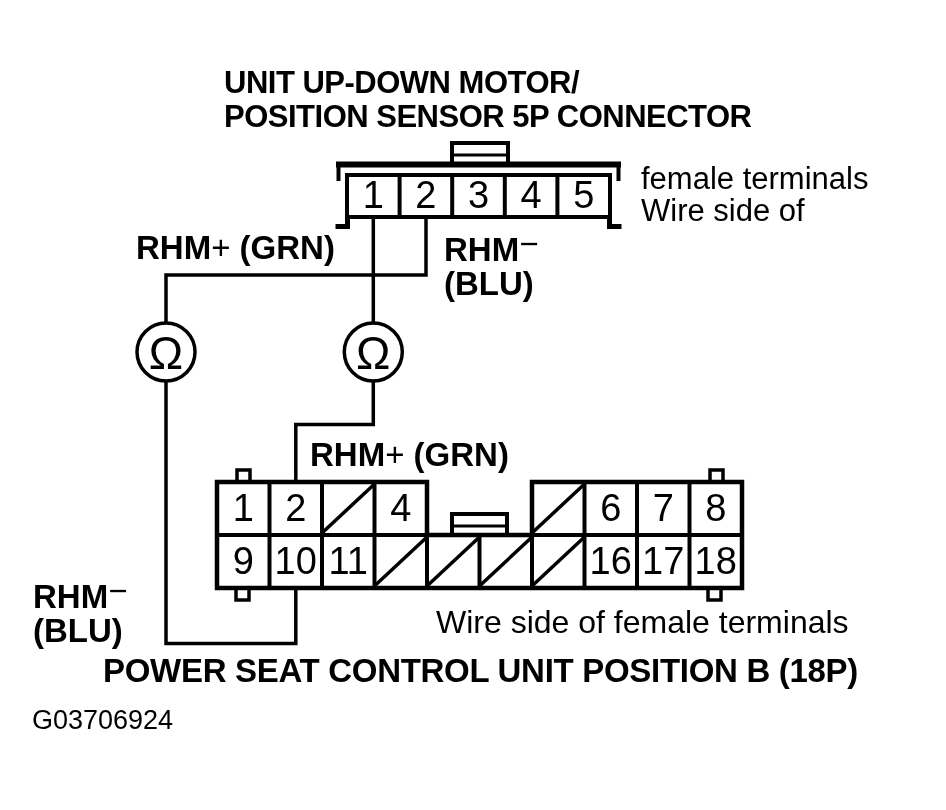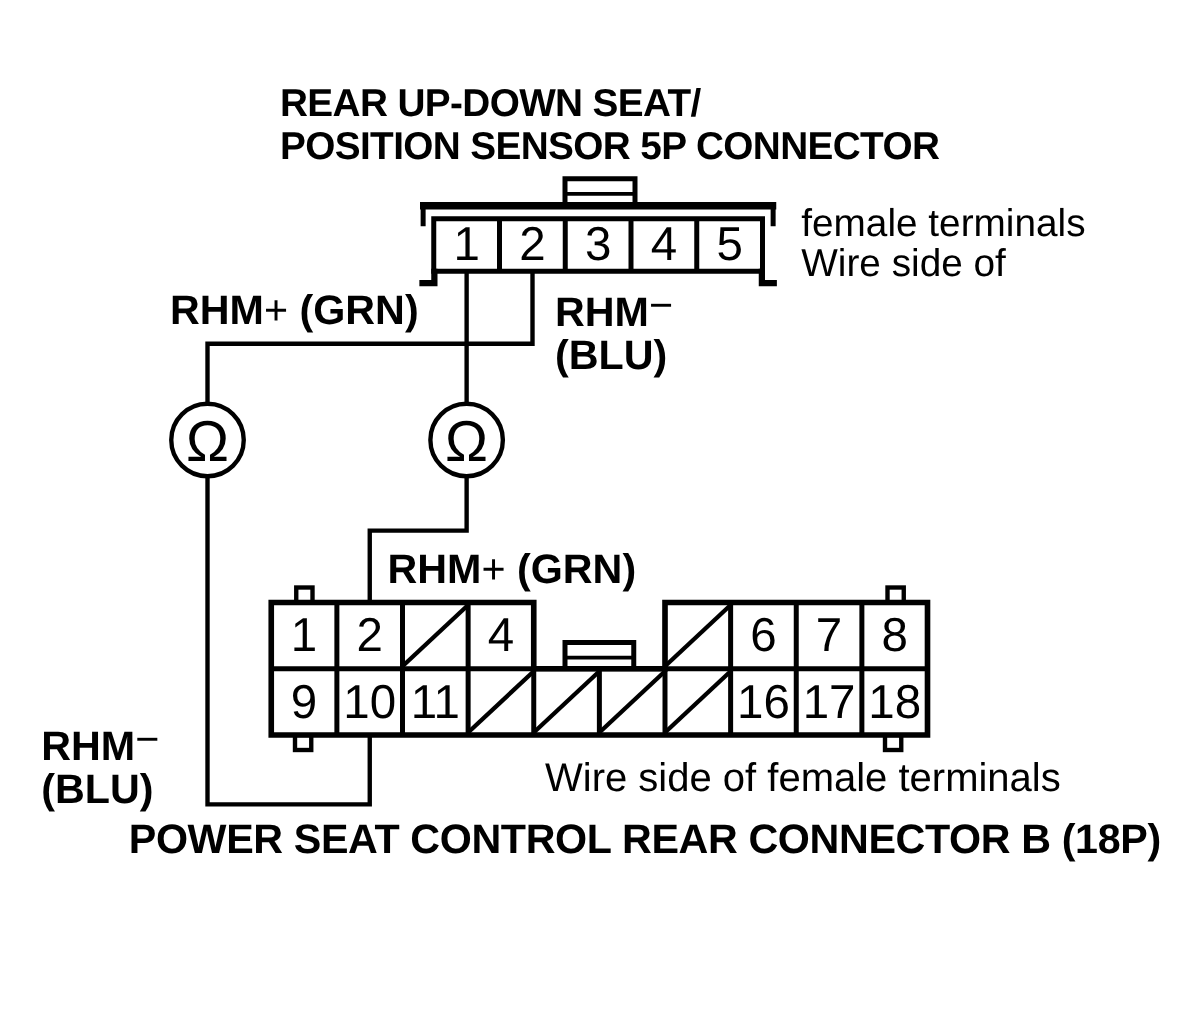--- a/index.html
+++ b/index.html
@@ -138,21 +138,21 @@
       <text x="243.25" y="574">9</text>
       <text x="295.75" y="574">10</text>
       <text x="348.25" y="574">11</text>
       <text x="610.75" y="574">16</text>
       <text x="663.25" y="574">17</text>
       <text x="715.75" y="574">18</text>
     </g>
   </svg>
 
   <div class="lbl b title-2line" style="left:224px; top:66px;">
-    <div>REAR UP-DOWN SEAT/</div>
+    <div>UNIT UP-DOWN MOTOR/</div>
     <div>POSITION SENSOR 5P CONNECTOR</div>
   </div>
 
   <div class="lbl note" style="left:641px; top:163px;">
     <div>female terminals</div>
     <div>Wire side of</div>
   </div>
 
   <div class="lbl b wire-label" style="left:136px; top:231px;"><span>RHM</span><span class="sign">+</span><span> (GRN)</span></div>
 
@@ -163,16 +163,17 @@
 
   <div class="lbl b wire-label" style="left:310px; top:438px;"><span>RHM</span><span class="sign">+</span><span> (GRN)</span></div>
 
   <div class="lbl b wire-label" style="left:33px; top:580px;">
     <div><span>RHM</span><span class="sign-minus">−</span></div>
     <div>(BLU)</div>
   </div>
 
   <div class="lbl note-wide" style="left:424px; top:604px;">Wire side of female terminals</div>
 
-  <div class="lbl b unit-title" style="left:103px; top:652px;">POWER SEAT CONTROL REAR CONNECTOR B (18P)</div>
+  <div class="lbl b unit-title" style="left:103px; top:652px;">POWER SEAT CONTROL UNIT POSITION B (18P)</div>
 
+  <div class="lbl fig-id" style="left:32px; top:705px;">G03706924</div>
 
 </div>
 
 </body></html>

